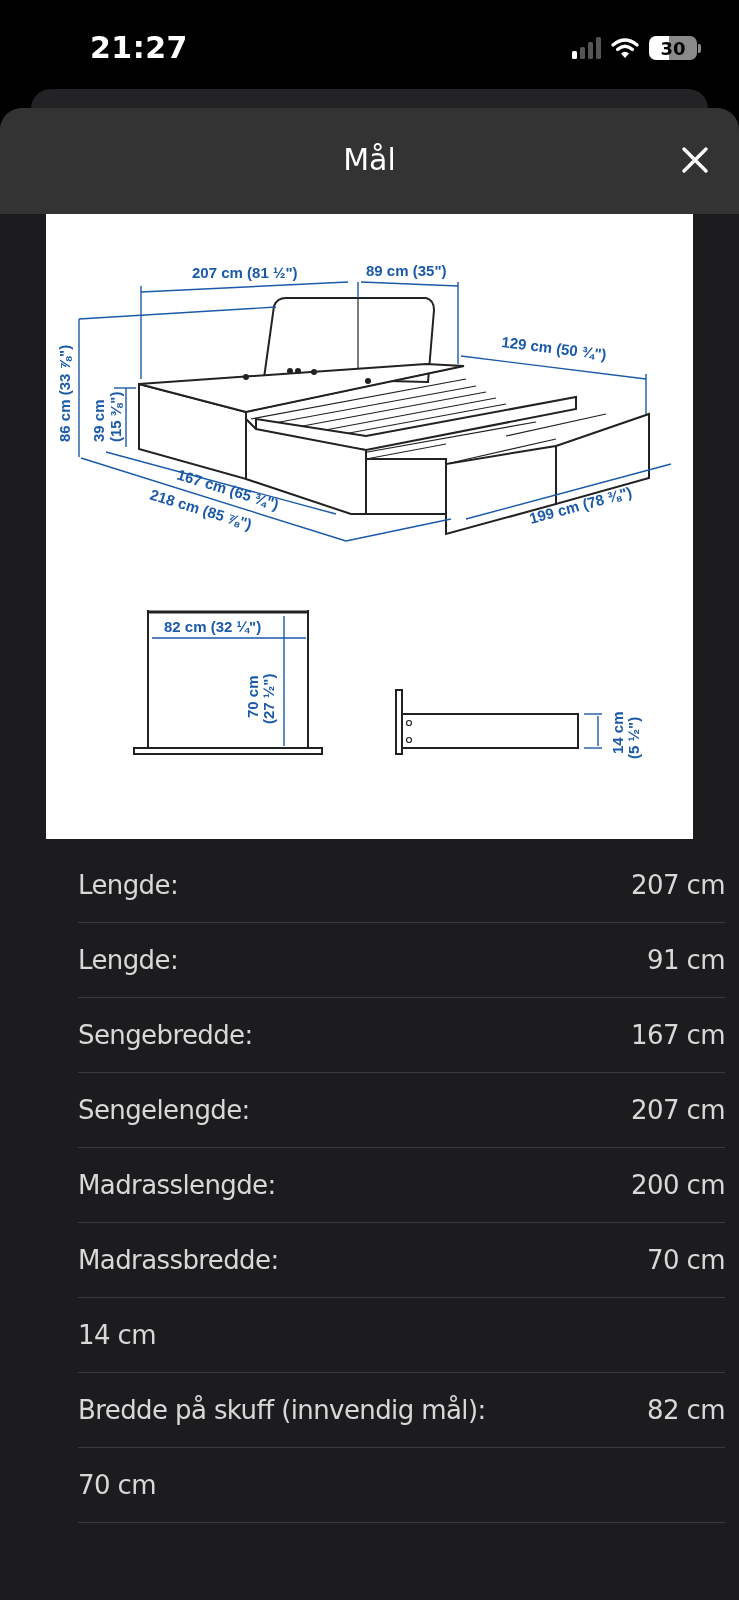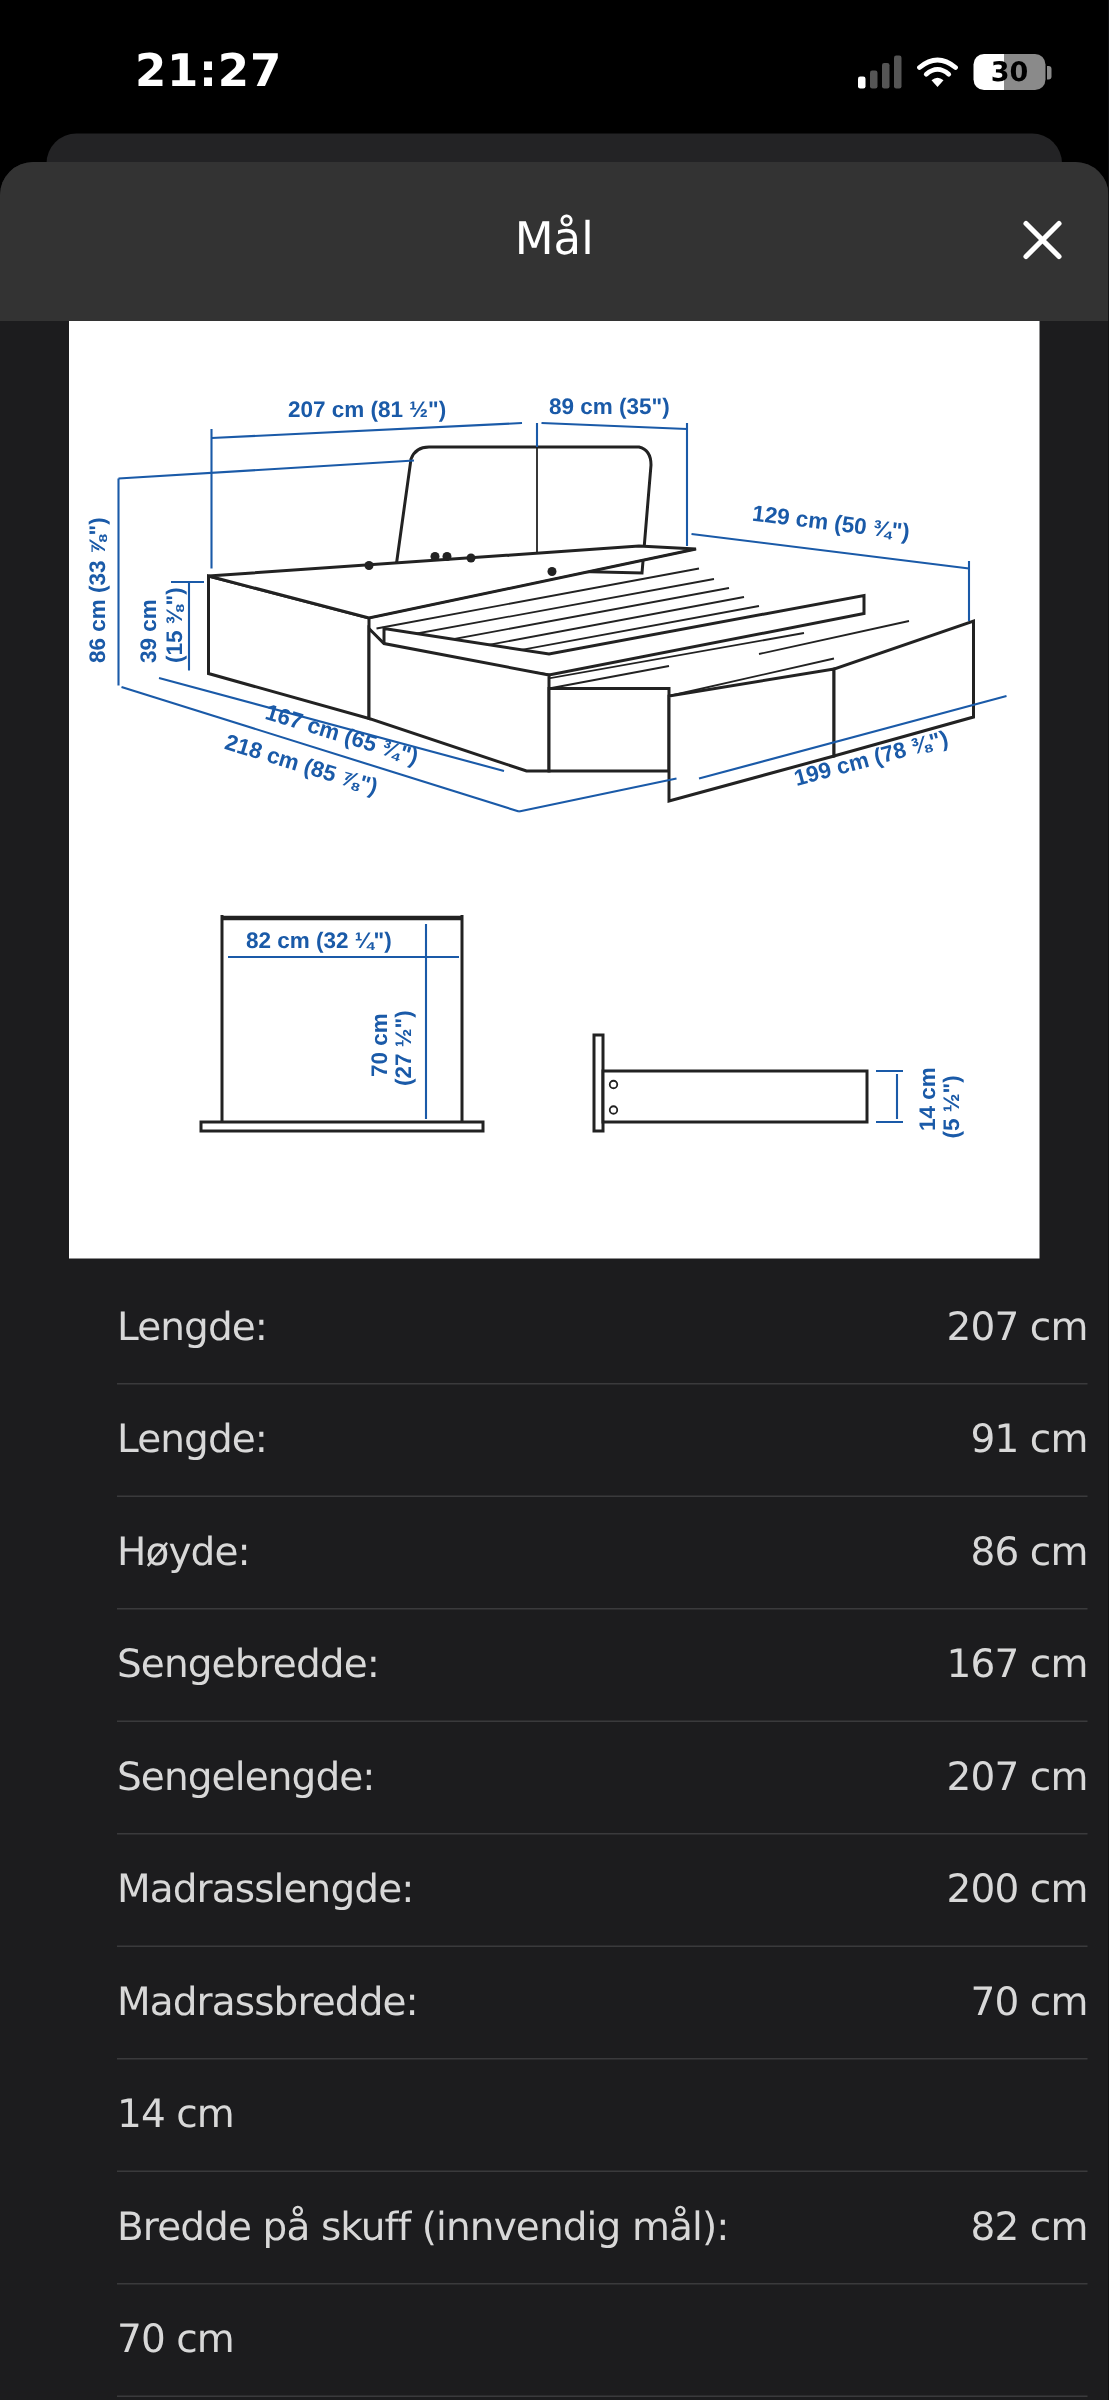--- a/index.html
+++ b/index.html
@@ -198,24 +198,20 @@
   <div class="spec-list">
     <div class="spec-row">
       <span>Lengde:</span>
       <span class="val">207 cm</span>
     </div>
     <div class="spec-row">
       <span>Lengde:</span>
       <span class="val">91 cm</span>
     </div>
     <div class="spec-row">
-      <span>Høyde:</span>
-      <span class="val">86 cm</span>
-    </div>
-    <div class="spec-row">
       <span>Sengebredde:</span>
       <span class="val">167 cm</span>
     </div>
     <div class="spec-row">
       <span>Sengelengde:</span>
       <span class="val">207 cm</span>
     </div>
     <div class="spec-row">
       <span>Madrasslengde:</span>
       <span class="val">200 cm</span>

